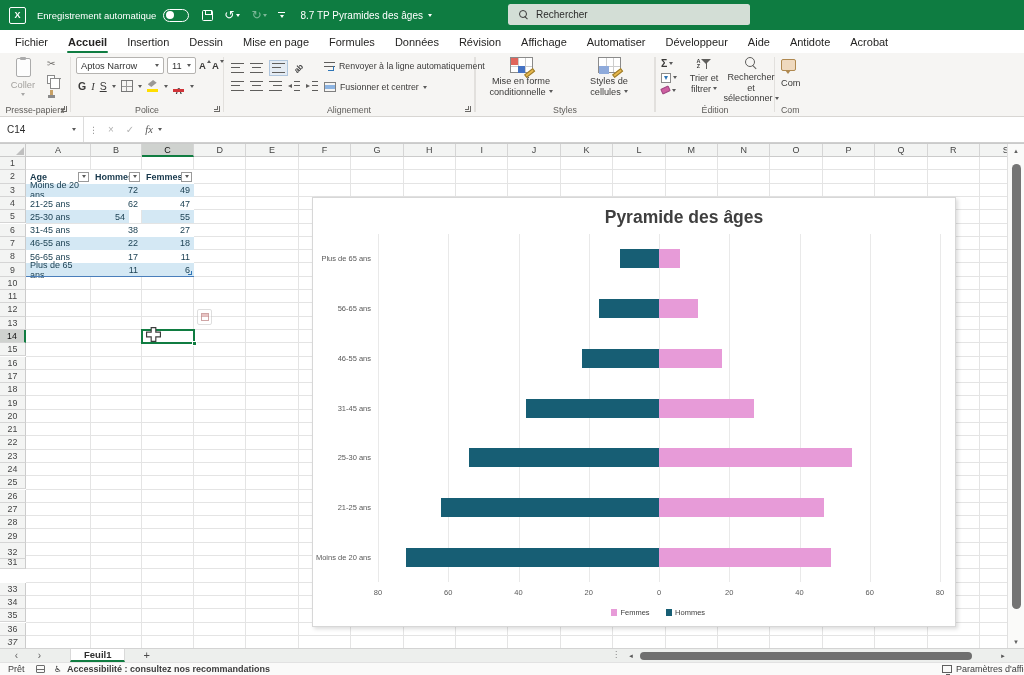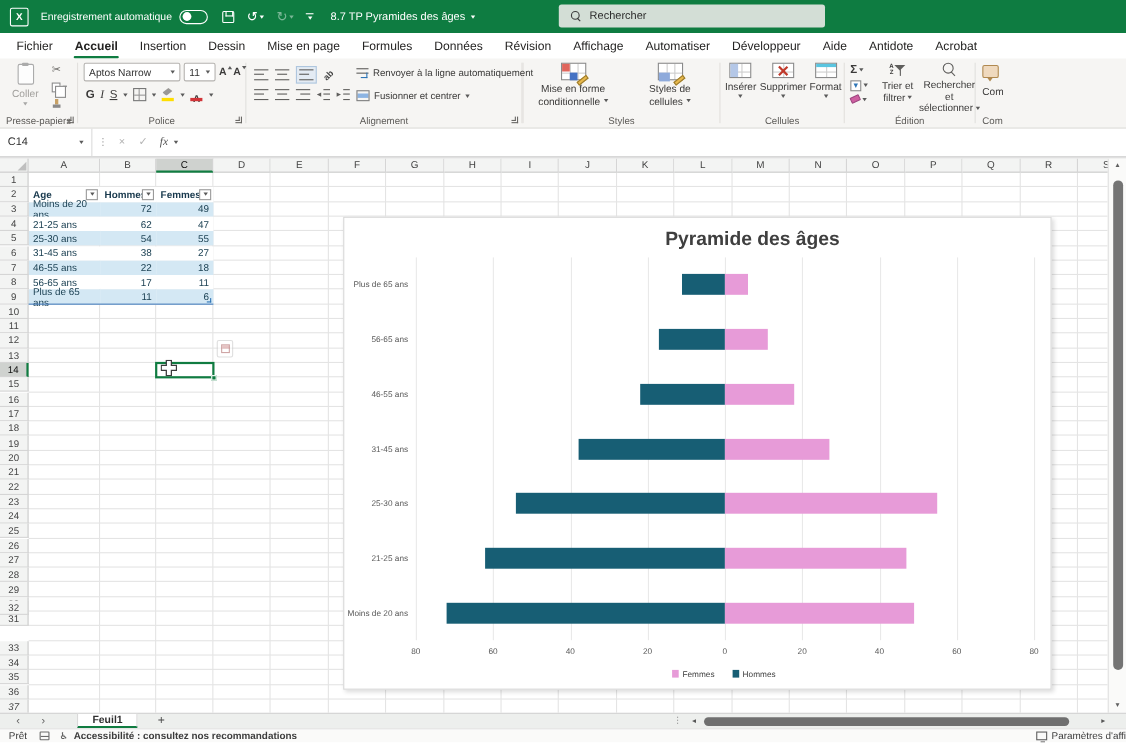--- a/index.html
+++ b/index.html
@@ -353,38 +353,20 @@
         <span class="l1">Styles de</span>
         <span class="l2">
             <span>cellules</span>
             <span class="chev sm"></span>
           </span>
       </div>
       <div class="glabel">Styles</div>
     </div>
     <div class="rsep"></div>
 
-    <div class="rgroup g-cells">
-      <div class="cellbtn">
-        <span class="clicon ins"></span>
-        <span>Insérer</span>
-        <span class="chev sm"></span>
-      </div>
-      <div class="cellbtn">
-        <span class="clicon del"></span>
-        <span>Supprimer</span>
-        <span class="chev sm"></span>
-      </div>
-      <div class="cellbtn">
-        <span class="clicon fmt"></span>
-        <span>Format</span>
-        <span class="chev sm"></span>
-      </div>
-      <div class="glabel">Cellules</div>
-    </div>
     <div class="rsep"></div>
 
     <div class="rgroup g-edit">
       <div class="e-mini">
         <span class="row">
             <span class="sigma">Σ</span>
             <span class="chev sm"></span>
           </span>
         <span class="row">
             <span class="filldown"></span>
@@ -582,21 +564,21 @@
         <div class="filterbtn" style="left: 181px; top: 27.8px;">
           <span class="chev sm"></span>
         </div>
         <div class="tcell band" style="left: 26px; top: 39.6px; width: 65px; height: 13.3px;">Moins de 20 ans</div>
         <div class="tcell band num" style="left: 91px; top: 39.6px; width: 51px; height: 13.3px;">72</div>
         <div class="tcell band num" style="left: 142px; top: 39.6px; width: 52px; height: 13.3px;">49</div>
         <div class="tcell" style="left: 26px; top: 52.9px; width: 65px; height: 13.3px;">21-25 ans</div>
         <div class="tcell num" style="left: 91px; top: 52.9px; width: 51px; height: 13.3px;">62</div>
         <div class="tcell num" style="left: 142px; top: 52.9px; width: 52px; height: 13.3px;">47</div>
         <div class="tcell band" style="left: 26px; top: 66.2px; width: 65px; height: 13.3px;">25-30 ans</div>
-        <div class="tcell band num" style="left: 91px; top: 66.2px; width: 51px; height: 13.3px;">54</div>
+        <div class="tcell band num" style="left: 78px; top: 66.2px; width: 51px; height: 13.3px;">54</div>
         <div class="tcell band num" style="left: 142px; top: 66.2px; width: 52px; height: 13.3px;">55</div>
         <div class="tcell" style="left: 26px; top: 79.5px; width: 65px; height: 13.3px;">31-45 ans</div>
         <div class="tcell num" style="left: 91px; top: 79.5px; width: 51px; height: 13.3px;">38</div>
         <div class="tcell num" style="left: 142px; top: 79.5px; width: 52px; height: 13.3px;">27</div>
         <div class="tcell band" style="left: 26px; top: 92.8px; width: 65px; height: 13.3px;">46-55 ans</div>
         <div class="tcell band num" style="left: 91px; top: 92.8px; width: 51px; height: 13.3px;">22</div>
         <div class="tcell band num" style="left: 142px; top: 92.8px; width: 52px; height: 13.3px;">18</div>
         <div class="tcell" style="left: 26px; top: 106.1px; width: 65px; height: 13.3px;">56-65 ans</div>
         <div class="tcell num" style="left: 91px; top: 106.1px; width: 51px; height: 13.3px;">17</div>
         <div class="tcell num" style="left: 142px; top: 106.1px; width: 52px; height: 13.3px;">11</div>

